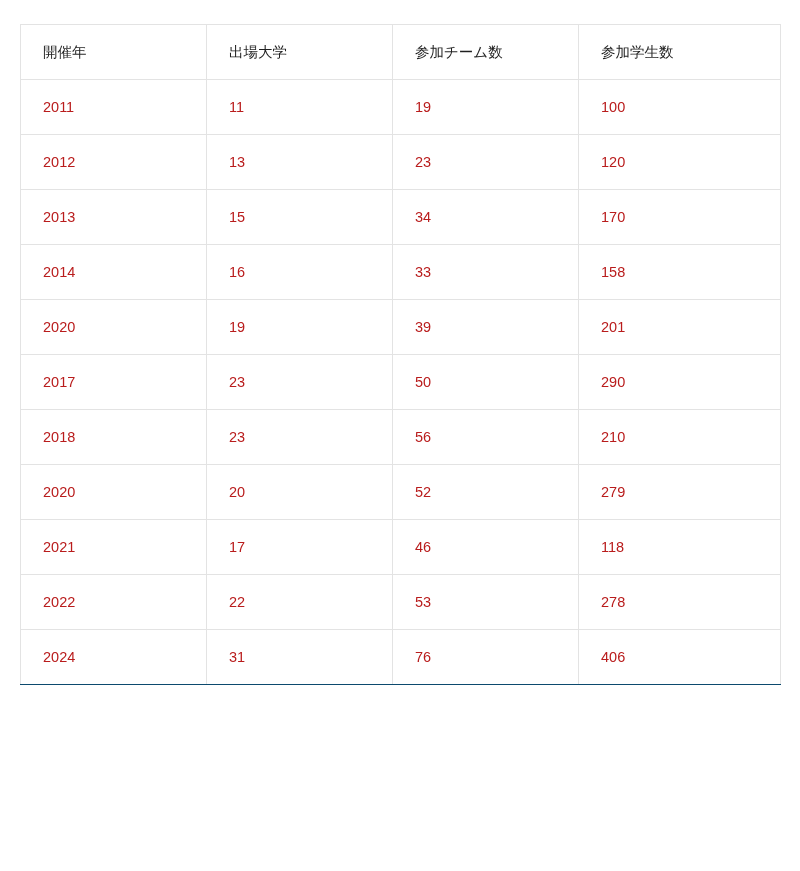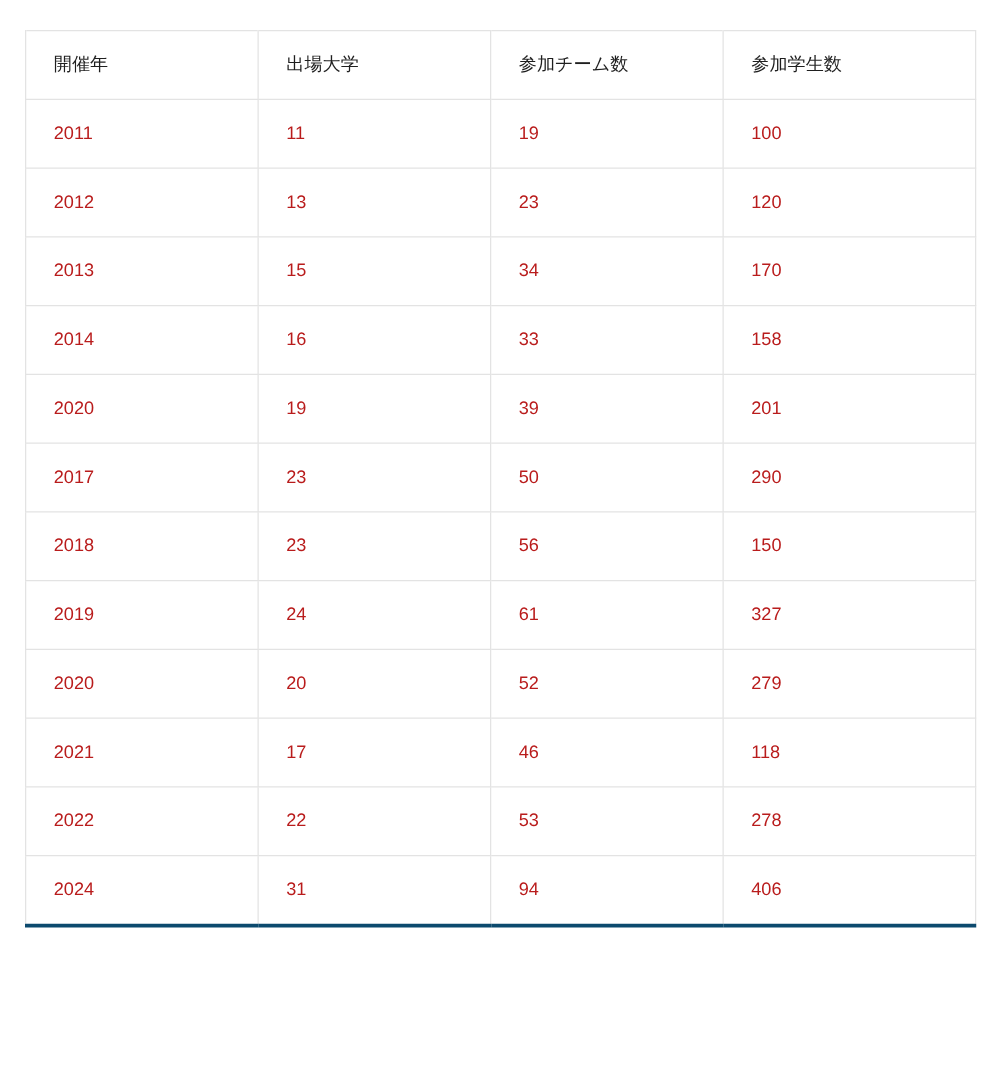--- a/index.html
+++ b/index.html
@@ -49,21 +49,21 @@
     border-left: 1px solid #e3e3e3;
   }
   table.data-table thead th {
     font-size: 14.5px;
     color: #1f1f1f;
   }
   table.data-table tbody td {
     font-size: 14.5px;
   }
   table.data-table tbody tr:last-child td {
-    border-bottom: 3px solid #0c4a6e;
+    border-bottom: 1px solid #0c4a6e;
   }
 </style>
 </head>
 <body>
 
 <div class="page">
   <table class="data-table">
     <colgroup>
       <col class="c0">
       <col class="c1">
@@ -112,27 +112,21 @@
       <tr>
         <td>2017</td>
         <td>23</td>
         <td>50</td>
         <td>290</td>
       </tr>
       <tr>
         <td>2018</td>
         <td>23</td>
         <td>56</td>
-        <td>150</td>
-      </tr>
-      <tr>
-        <td>2019</td>
-        <td>24</td>
-        <td>61</td>
-        <td>327</td>
+        <td>210</td>
       </tr>
       <tr>
         <td>2020</td>
         <td>20</td>
         <td>52</td>
         <td>279</td>
       </tr>
       <tr>
         <td>2021</td>
         <td>17</td>
@@ -141,18 +135,18 @@
       </tr>
       <tr>
         <td>2022</td>
         <td>22</td>
         <td>53</td>
         <td>278</td>
       </tr>
       <tr>
         <td>2024</td>
         <td>31</td>
-        <td>94</td>
+        <td>76</td>
         <td>406</td>
       </tr>
     </tbody>
   </table>
 </div>
 
 </body></html>

